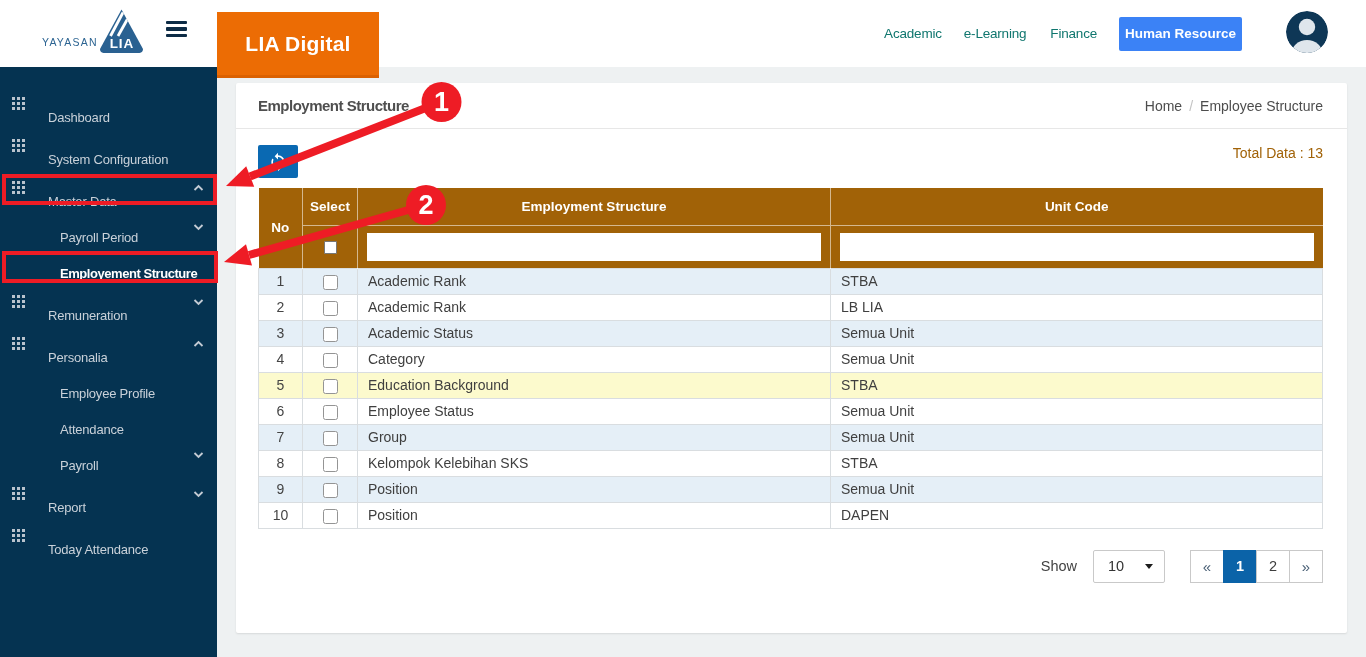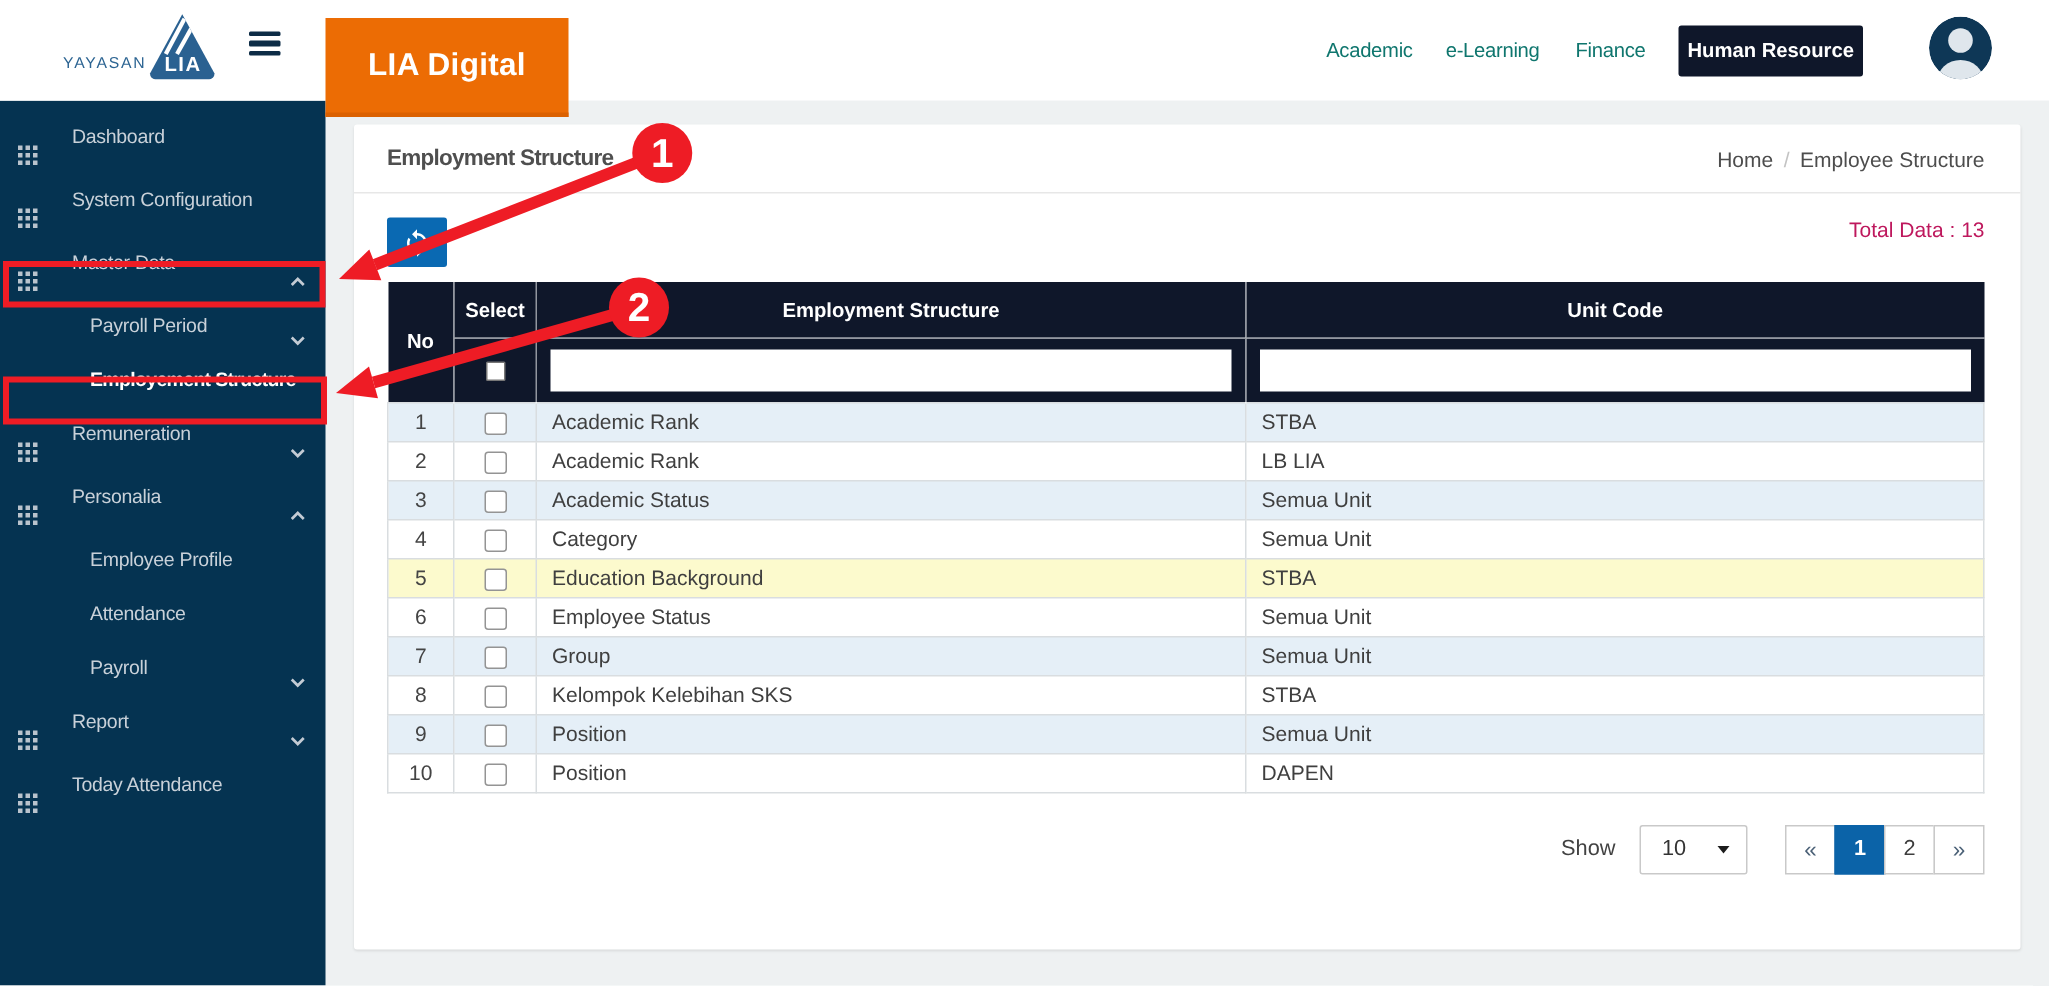--- a/index.html
+++ b/index.html
@@ -15,45 +15,45 @@
   .logo-area{position:absolute;left:0;top:0;width:217px;height:67px;background:#fff;}
   .logo-text{position:absolute;left:42px;top:36px;font-size:10.5px;letter-spacing:1.2px;color:#2c6492;font-weight:400;}
   .logo-tri{position:absolute;left:99px;top:9px;}
   .hamburger{position:absolute;left:166px;top:21px;width:22px;height:16px;display:flex;flex-direction:column;justify-content:space-between;cursor:pointer;background:none;border:none;}
   .hamburger span{display:block;width:21px;height:3.4px;background:#0d2c46;border-radius:1px;}
   .brand{position:absolute;left:217px;top:12px;width:162px;height:66px;background:#ec6c04;border-bottom:3px solid #db6101;display:flex;align-items:center;justify-content:center;}
   .brand-label{color:#fff;font-size:21px;font-weight:bold;letter-spacing:0.2px;}
   .top-nav{position:absolute;right:0;top:0;height:67px;display:flex;align-items:center;padding-right:38px;}
   .nav-link{font-size:13.5px;letter-spacing:-0.2px;color:#0f766e;margin-right:22px;cursor:pointer;text-decoration:none;}
   .nav-link.l2{margin-right:24px;text-align:right;}
-  .hr-btn{height:34px;width:123px;padding:0;background:#0f172a;color:#fff;font-size:13.5px;font-weight:bold;border:none;border-radius:2px;margin-right:44px;cursor:pointer;font-family:"Liberation Sans",sans-serif;}
+  .hr-btn{height:34px;width:123px;padding:0;background:#3b82f6;color:#fff;font-size:13.5px;font-weight:bold;border:none;border-radius:2px;margin-right:44px;cursor:pointer;font-family:"Liberation Sans",sans-serif;}
   .avatar{width:42px;height:42px;border-radius:50%;overflow:hidden;cursor:pointer;margin-top:-4px;}
   
   .sidebar{position:absolute;left:0;top:67px;width:217px;height:590px;background:#053351;z-index:5;padding-top:16px;}
-  .side-item{position:relative;display:flex;align-items:flex-start;color:#c9d1d9;font-size:13px;letter-spacing:-0.2px;cursor:pointer;white-space:nowrap;}
+  .side-item{position:relative;display:flex;align-items:flex-end;color:#c9d1d9;font-size:13px;letter-spacing:-0.2px;cursor:pointer;white-space:nowrap;}
   .side-item.top{height:42px;padding-left:48px;}
   .side-item.sub{height:36px;padding-left:60px;}
   .side-item.active{color:#ffffff;font-weight:bold;letter-spacing:-0.45px;}
   .grid-icon{position:absolute;left:12px;top:50%;margin-top:-7px;width:14px;height:14px;display:grid;grid-template-columns:repeat(3,3.2px);grid-template-rows:repeat(3,3.2px);gap:1.9px;}
   .grid-icon i{background:#b9c3cd;display:block;}
   .chev{position:absolute;right:13px;top:50%;margin-top:-4px;width:11px;height:8px;}
   
   .main{position:absolute;left:217px;top:67px;width:1149px;height:590px;background:#eef1f2;}
   .card{position:absolute;left:19px;top:16px;width:1111px;height:550px;background:#fff;border-radius:2px;box-shadow:0 1px 2px rgba(0,0,0,0.1);}
   .card-header{height:46px;border-bottom:1px solid #e7e7e7;display:flex;align-items:center;justify-content:space-between;padding:0 24px 0 22px;}
   .card-title{font-size:15px;font-weight:bold;color:#4f4f4f;letter-spacing:-0.5px;}
   .breadcrumb{font-size:14px;color:#4d4d4d;}
   .breadcrumb .sep{color:#c3c3c3;margin:0 7px;}
   .card-body{padding:16px 24px 0 22px;}
   .toolbar{display:flex;justify-content:space-between;align-items:flex-start;}
   .refresh-btn{width:40px;height:33px;background:#0a69b2;border:none;border-radius:2px;cursor:pointer;display:flex;align-items:center;justify-content:center;}
-  .total-data{font-size:14px;color:#be185d;margin-top:0px;}
+  .total-data{font-size:14px;color:#a16207;margin-top:0px;}
   
   table.grid{border-collapse:collapse;width:100%;margin-top:10px;table-layout:fixed;}
-  table.grid thead th{background:#0f172a;color:#fff;font-size:13.5px;font-weight:bold;text-align:center;vertical-align:middle;margin-top:20px;}
+  table.grid thead th{background:#a16207;color:#fff;font-size:13.5px;font-weight:bold;text-align:center;vertical-align:middle;margin-top:20px;}
   th.col-no{width:44px;}
   th.col-select{width:55px;}
   th.col-structure{width:473px;}
   thead tr.h1 th{height:37px;border-left:1px solid rgba(255,255,255,0.55);}
   thead tr.h1 th:first-child{border-left:none;}
   thead tr.h2 th{height:43px;border-left:1px solid rgba(255,255,255,0.55);border-top:1px solid rgba(255,255,255,0.55);}
   thead th.col-no{border-top:none;}
   .filter-input{width:100%;height:28px;border:none;background:#fff;outline:none;padding:0 6px;font-size:13.5px;font-family:"Liberation Sans",sans-serif;display:block;}
   .filter-cell{padding:0 9px;}
   .hd-check{appearance:none;-webkit-appearance:none;width:13px;height:13px;background:#fff;border:1px solid #777;border-radius:1px;margin:0;display:inline-block;vertical-align:middle;cursor:pointer;}

